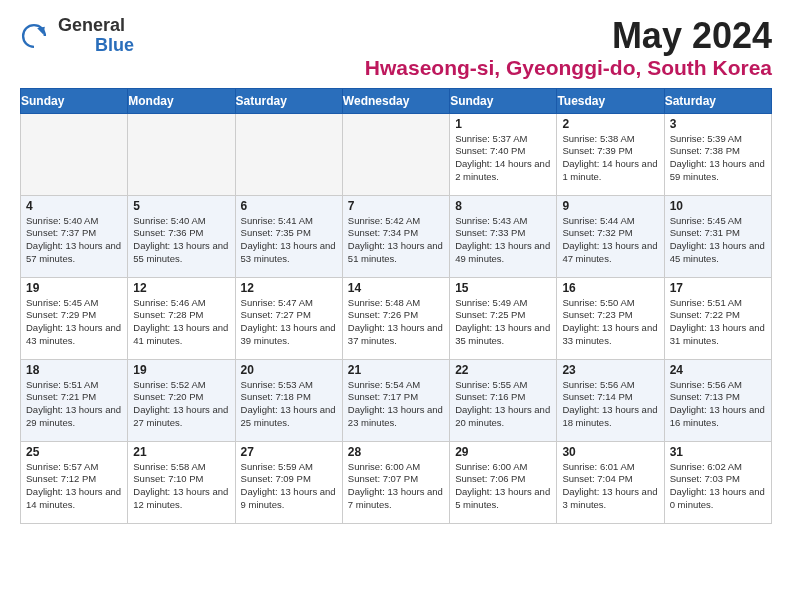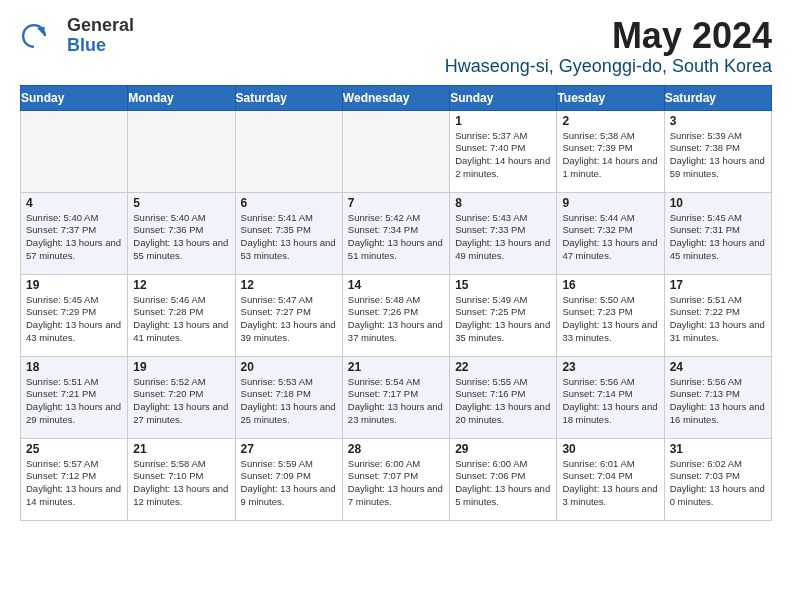--- a/index.html
+++ b/index.html
@@ -16,46 +16,46 @@
     }
     .header-area {
       display: flex;
       align-items: flex-start;
       justify-content: space-between;
       margin-bottom: 8px;
     }
     .logo {
       display: flex;
       align-items: center;
-      gap: 19px;
+      gap: 10px;
     }
     .logo-text {
       font-size: 18px;
       font-weight: bold;
       line-height: 1.1;
     }
     .logo-general { color: #333; }
-    .logo-blue { color: #2a6ebb; }
+    .logo-blue { color: #2a6ebb; margin-left: 37px; }
     .logo-icon {
       width: 28px;
       height: 28px;
     }
     .title-area {
       text-align: right;
     }
     .month-title {
       font-size: 36px;
       font-weight: bold;
       color: #222;
       line-height: 1.1;
     }
     .location {
-      font-size: 18px;
-      color: #0c4a6e;
-      font-weight: 400;
+      font-size: 21px;
+      color: #be185d;
+      font-weight: 700;
     }
     .calendar {
       width: 100%;
       border-collapse: collapse;
       font-size: 10.5px;
     }
     .calendar th {
       background: #2a6ebb;
       color: #fff;
       text-align: left;

